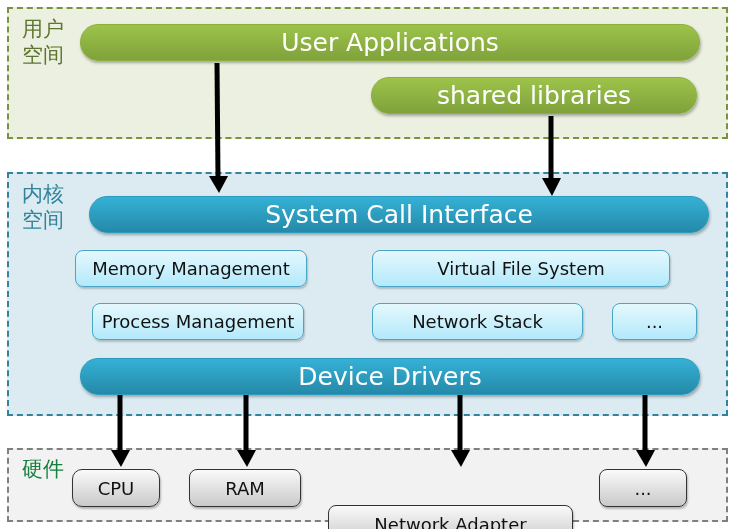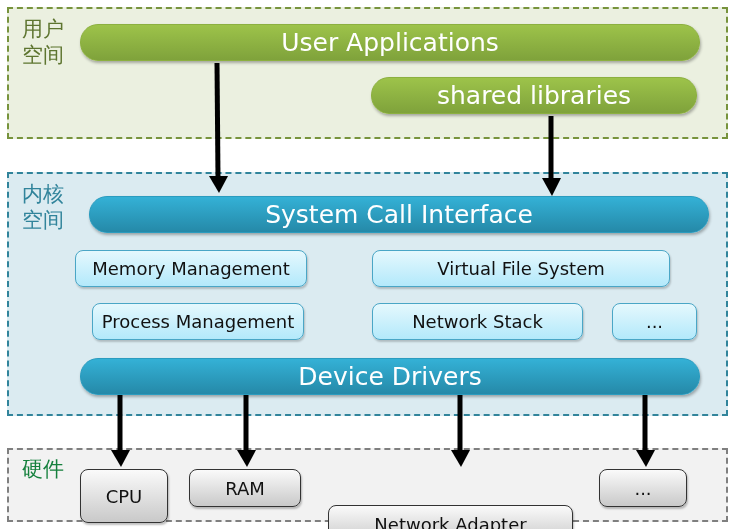--- a/index.html
+++ b/index.html
@@ -37,21 +37,21 @@
 <div class="bar blue" style="left:89px; top:196px; width:620px; height:37px;">System Call Interface</div>
 <div class="box light" style="left:75px; top:250px; width:232px; height:37px;">Memory Management</div>
 <div class="box light" style="left:372px; top:250px; width:298px; height:37px;">Virtual File System</div>
 <div class="box light" style="left:57px; top:303px; width:212px; height:37px;margin-left:35px;">Process Management</div>
 <div class="box light" style="left:372px; top:303px; width:211px; height:37px;">Network Stack</div>
 <div class="box light" style="left:612px; top:303px; width:85px; height:37px;">...</div>
 <div class="bar blue" style="left:80px; top:358px; width:620px; height:37px;">Device Drivers</div>
 
 <div class="zone zone-hw"></div>
 <div class="zone-label lbl-hw">硬件</div>
-<div class="box gray" style="left:80px; top:469px; width:88px; height:54px;">CPU</div>
+<div class="box gray" style="left:72px; top:469px; width:88px; height:38px;border-radius:10px;">CPU</div>
 <div class="box gray" style="left:189px; top:469px; width:112px; height:38px;">RAM</div>
 <div class="box gray" style="left:328px; top:469px; width:245px; height:38px;margin-top:36px;">Network Adapter</div>
 <div class="box gray" style="left:599px; top:469px; width:88px; height:38px;">...</div>
 
 <svg class="arrows" width="738" height="529">
   <g>
     <line x1="217" y1="63" x2="218" y2="178" stroke="#000" stroke-width="5"></line>
     <polygon points="209,176 228,176 219,193" fill="#000"></polygon>
   </g>
   <g>

